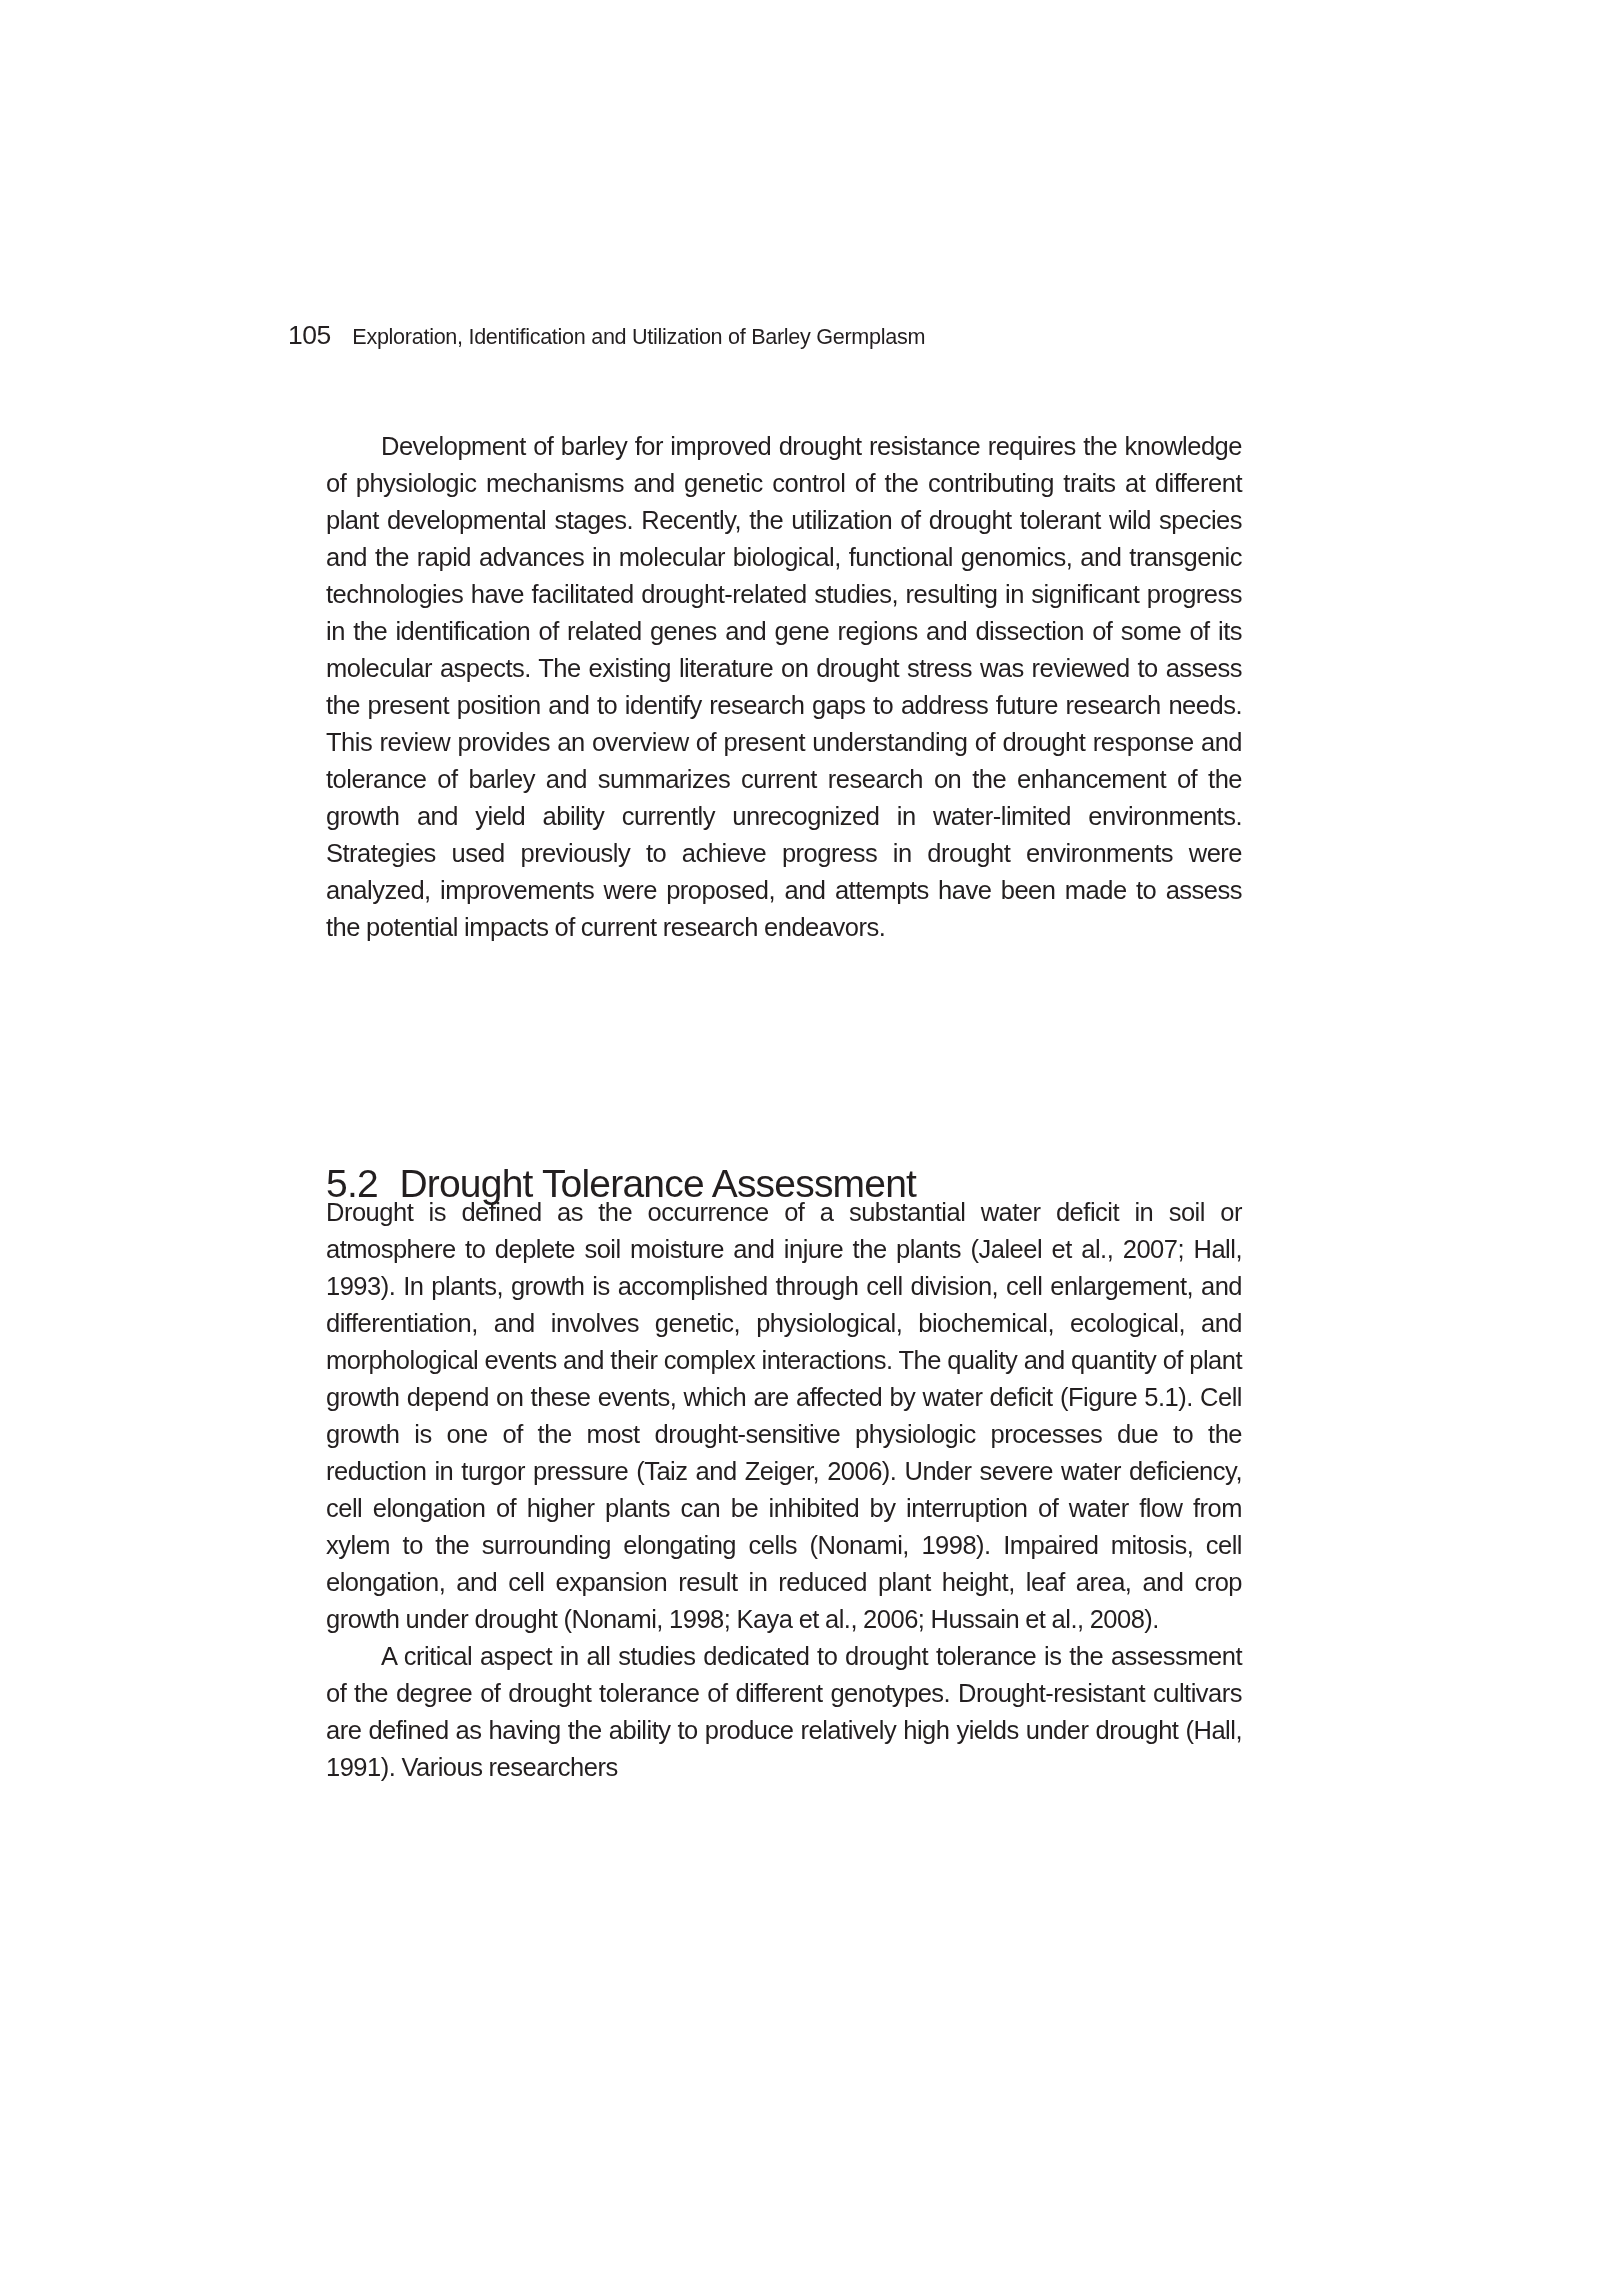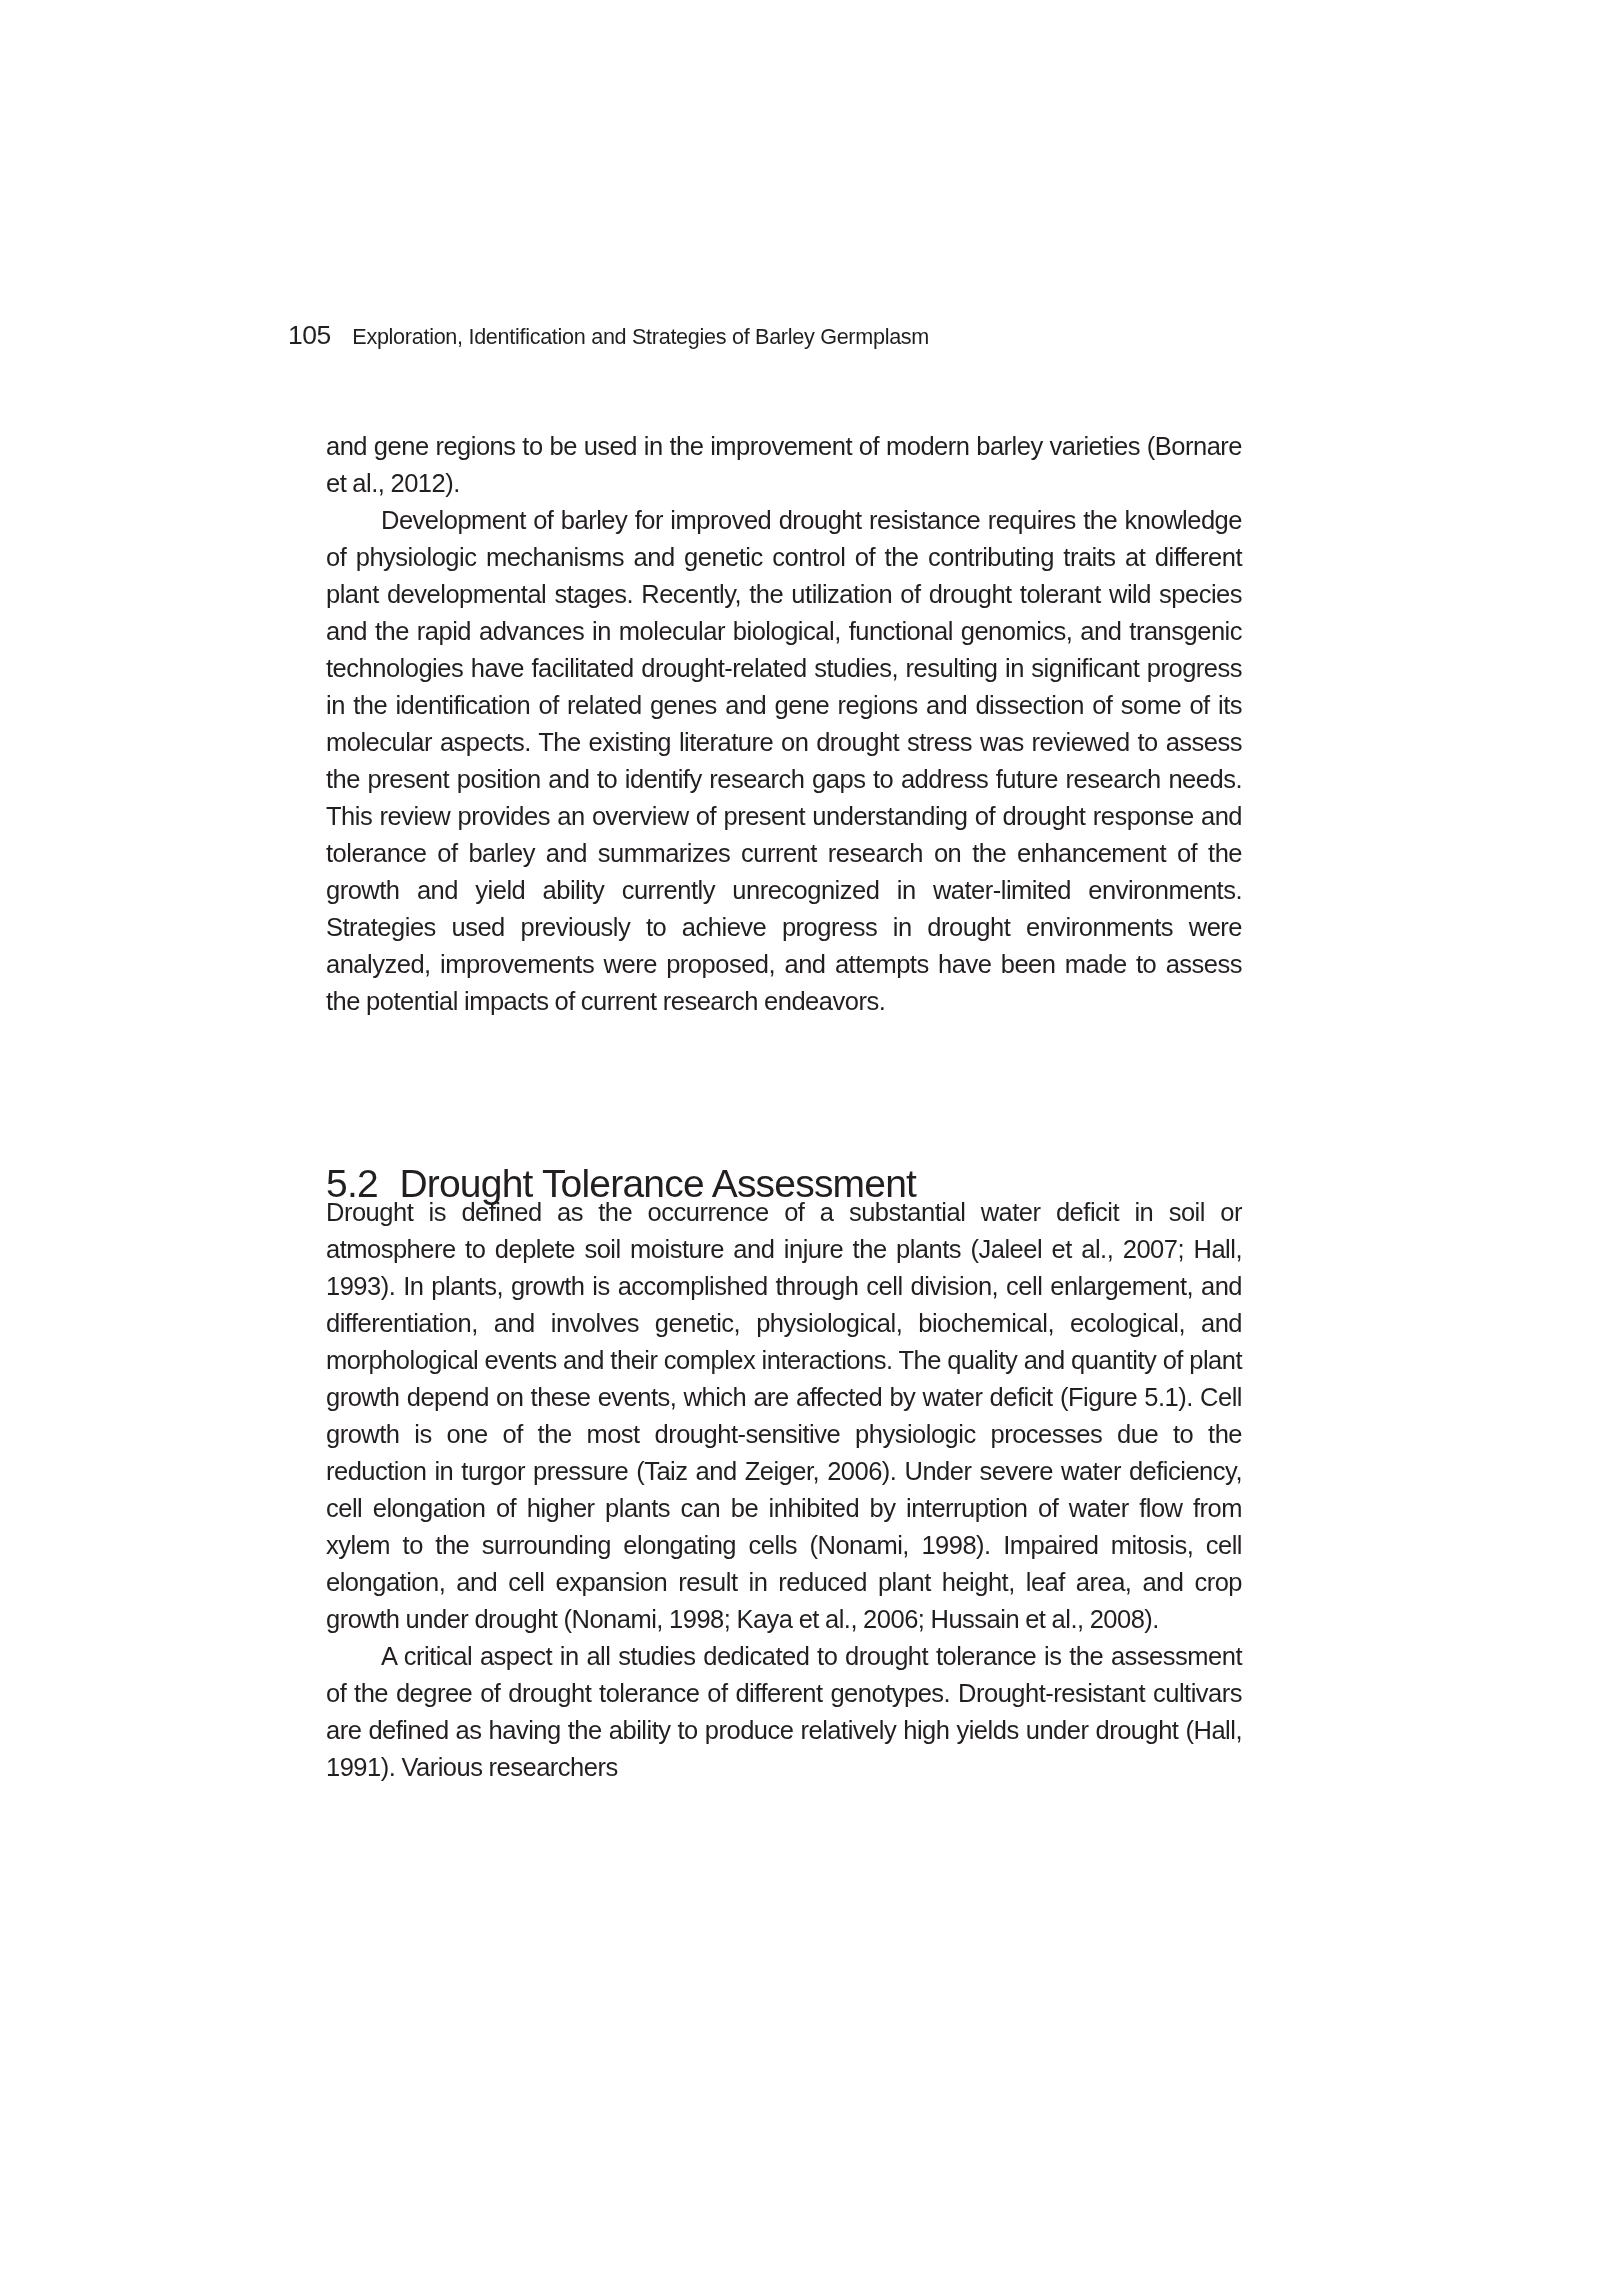--- a/index.html
+++ b/index.html
@@ -11,25 +11,24 @@
   .body-block { position:absolute; left:326px; width:916px; }
   .para { margin:0; font-size:25.5px; line-height:37px; text-align:justify; letter-spacing:-0.5px; word-spacing:-0.5px; }
   .para.indent { text-indent:55px; }
   .heading { position:absolute; left:326px; top:1162px; font-size:39px; letter-spacing:-0.8px; margin:0; font-weight:normal; white-space:nowrap; }
   .heading .num { margin-right:21.6px; }
 </style>
 </head>
 <body>
 
 <div class="running-head">
-  <span class="page-num">105</span><span class="head-title">Exploration, Identification and Strategies of Barley Germplasm</span>
+  <span class="page-num">105</span><span class="head-title">Exploration, Identification and Utilization of Barley Germplasm</span>
 </div>
 
 <div class="body-block" style="top:428px;">
-  <p class="para">and gene regions to be used in the improvement of modern barley varieties (Bornare et al., 2012).</p>
   <p class="para indent">Development of barley for improved drought resistance requires the knowledge of physiologic mechanisms and genetic control of the contributing traits at different plant developmental stages. Recently, the utilization of drought tolerant wild species and the rapid advances in molecular biological, functional genomics, and transgenic technologies have facilitated drought-related studies, resulting in significant progress in the identification of related genes and gene regions and dissection of some of its molecular aspects. The existing literature on drought stress was reviewed to assess the present position and to identify research gaps to address future research needs. This review provides an overview of present understanding of drought response and tolerance of barley and summarizes current research on the enhancement of the growth and yield ability currently unrecognized in water-limited environments. Strategies used previously to achieve progress in drought environments were analyzed, improvements were proposed, and attempts have been made to assess the potential impacts of current research endeavors.</p>
 </div>
 
 <h2 class="heading"><span class="num">5.2</span><span>Drought Tolerance Assessment</span></h2>
 
 <div class="body-block" style="top:1194px;">
   <p class="para">Drought is defined as the occurrence of a substantial water deficit in soil or atmosphere to deplete soil moisture and injure the plants (Jaleel et al., 2007; Hall, 1993). In plants, growth is accomplished through cell division, cell enlargement, and differentiation, and involves genetic, physiological, biochemical, ecological, and morphological events and their complex interactions. The quality and quantity of plant growth depend on these events, which are affected by water deficit (Figure 5.1). Cell growth is one of the most drought-sensitive physiologic processes due to the reduction in turgor pressure (Taiz and Zeiger, 2006). Under severe water deficiency, cell elongation of higher plants can be inhibited by interruption of water flow from xylem to the surrounding elongating cells (Nonami, 1998). Impaired mitosis, cell elongation, and cell expansion result in reduced plant height, leaf area, and crop growth under drought (Nonami, 1998; Kaya et al., 2006; Hussain et al., 2008).</p>
   <p class="para indent">A critical aspect in all studies dedicated to drought tolerance is the assessment of the degree of drought tolerance of different genotypes. Drought-resistant cultivars are defined as having the ability to produce relatively high yields under drought (Hall, 1991). Various researchers</p>
 </div>
 

